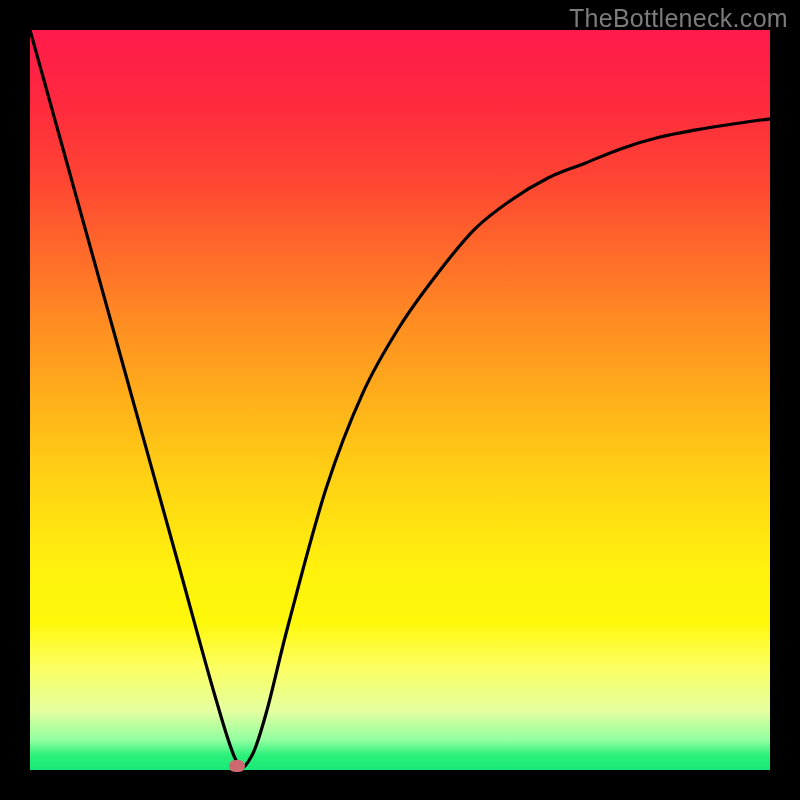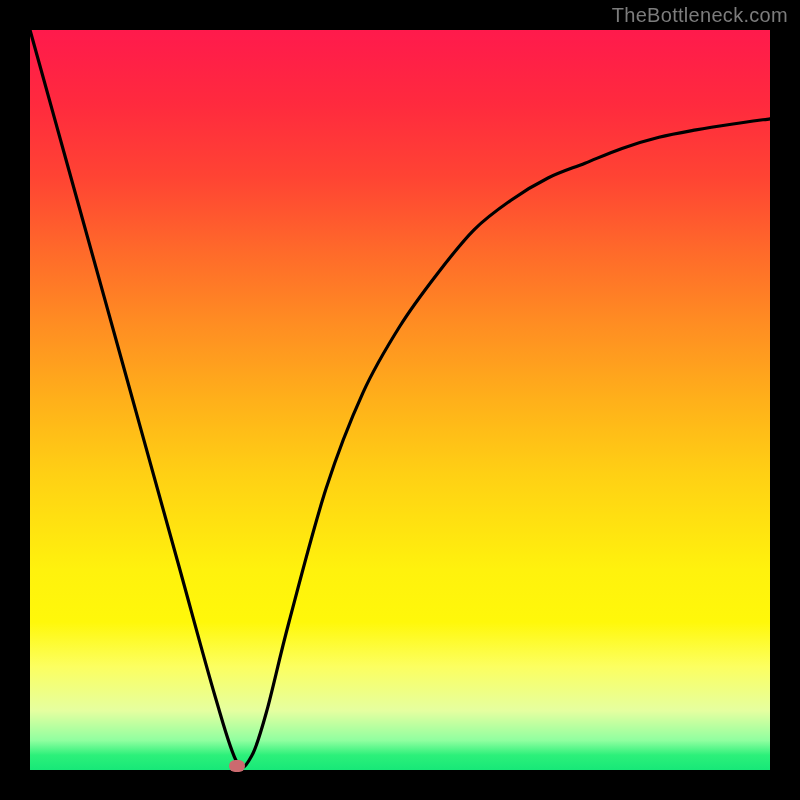--- a/index.html
+++ b/index.html
@@ -39,21 +39,21 @@
       #90ffa0 96%,
       #2cf07a 98%,
       #17e878 100%
     );
   }
   .watermark {
     position: absolute;
     top: 4px;
     right: 12px;
     color: #7c7c7c;
-    font-size: 20px;
+    font-size: 25px;
     font-weight: 500;
     letter-spacing: 0.3px;
     user-select: none;
   }
   svg.curve {
     position: absolute;
     left: 0;
     top: 0;
     width: 740px;
     height: 740px;

